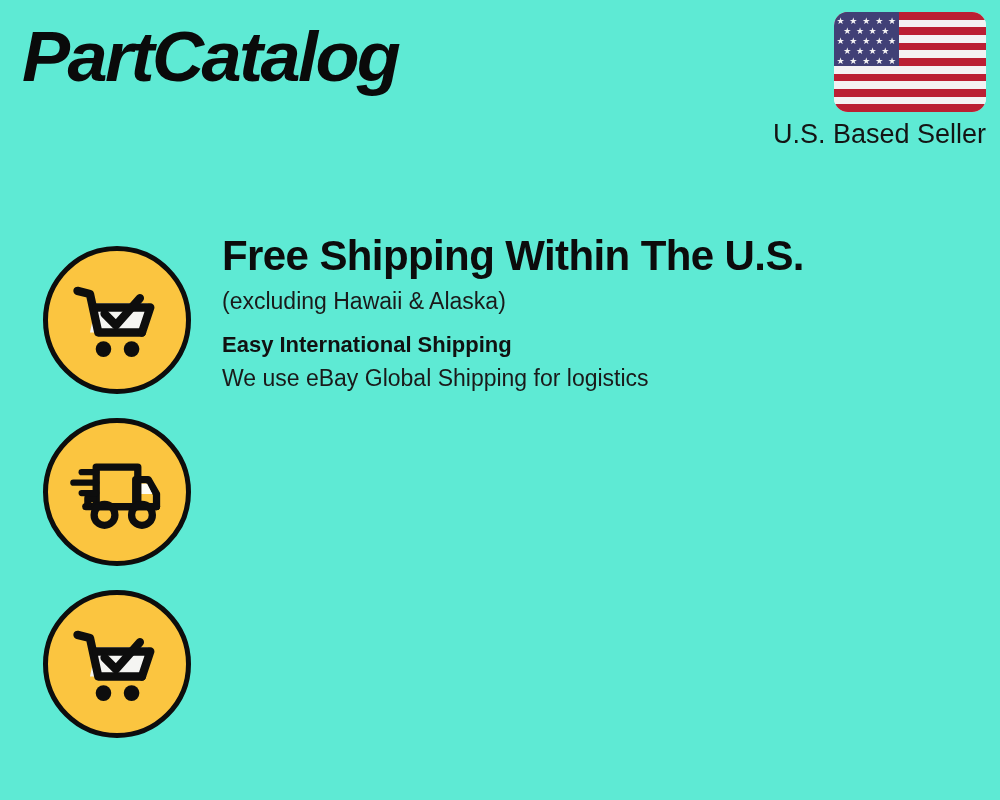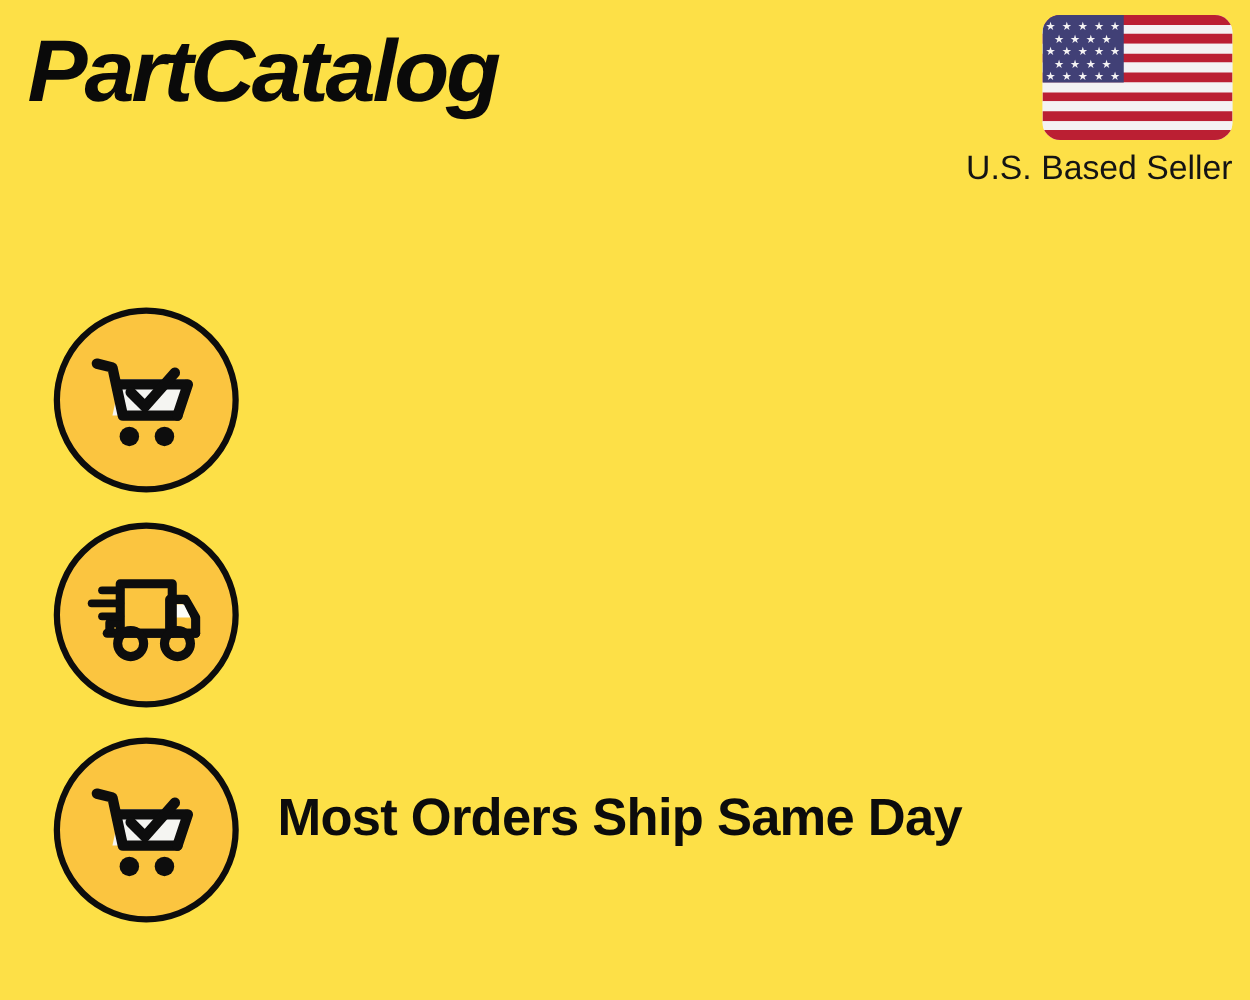--- a/index.html
+++ b/index.html
@@ -14,21 +14,21 @@
     font-family: "Liberation Sans", sans-serif;
     color: #111111;
     overflow: hidden;
     position: relative;
   }
 
   .page {
     position: relative;
     width: 1000px;
     height: 800px;
-    background: #fde047;
+    background: #5eead4;
   }
 
   
   .header {
     position: absolute;
     left: 0;
     top: 0;
     width: 1000px;
     height: 190px;
   }
@@ -301,20 +301,26 @@
       <div class="feature-icon">
         <svg viewBox="0 0 100 100" xmlns="http://www.w3.org/2000/svg" aria-hidden="true">
           <path d="M24 62 L72 62 L80 34 L30 34 Z" fill="#f5f5f2"></path>
           <path d="M12 22 L24 25 L32 62 L74 62" fill="none" stroke="#0d0d0d" stroke-width="8" stroke-linecap="round" stroke-linejoin="round"></path>
           <path d="M30 38 L82 38 L74 62" fill="none" stroke="#0d0d0d" stroke-width="8" stroke-linecap="round" stroke-linejoin="round"></path>
           <path d="M38 44 L49 55 L72 29" fill="none" stroke="#0d0d0d" stroke-width="8" stroke-linecap="round" stroke-linejoin="round"></path>
           <circle cx="37" cy="78" r="7.5" fill="#0d0d0d"></circle>
           <circle cx="64" cy="78" r="7.5" fill="#0d0d0d"></circle>
         </svg>
       </div>
+      <div class="feature-text">
+        <div class="feature-title">Free Shipping Within The U.S.</div>
+        <div class="feature-sub">(excluding Hawaii &amp; Alaska)</div>
+        <div class="feature-sub-bold">Easy International Shipping</div>
+        <div class="feature-sub-last">We use eBay Global Shipping for logistics</div>
+      </div>
     </div>
 
     <div class="feature feature-2">
       <div class="feature-icon">
         <svg viewBox="0 0 100 100" xmlns="http://www.w3.org/2000/svg" aria-hidden="true">
           <path d="M68 38 L80 38 L88 52 L88 64 L68 64 Z" fill="none" stroke="#0d0d0d" stroke-width="7" stroke-linejoin="round"></path>
           <path d="M72 42 L79 42 L84 52 L72 52 Z" fill="#fdfdf8"></path>
           <rect x="30" y="26" width="40" height="38" fill="none" stroke="#0d0d0d" stroke-width="7" stroke-linejoin="round"></rect>
           <path d="M20 64 L88 64" stroke="#0d0d0d" stroke-width="7" stroke-linecap="round"></path>
           <path d="M30 56 L22 56 L22 64" fill="none" stroke="#0d0d0d" stroke-width="7" stroke-linejoin="round"></path>
@@ -331,19 +337,16 @@
       <div class="feature-icon">
         <svg viewBox="0 0 100 100" xmlns="http://www.w3.org/2000/svg" aria-hidden="true">
           <path d="M24 62 L72 62 L80 34 L30 34 Z" fill="#f5f5f2"></path>
           <path d="M12 22 L24 25 L32 62 L74 62" fill="none" stroke="#0d0d0d" stroke-width="8" stroke-linecap="round" stroke-linejoin="round"></path>
           <path d="M30 38 L82 38 L74 62" fill="none" stroke="#0d0d0d" stroke-width="8" stroke-linecap="round" stroke-linejoin="round"></path>
           <path d="M38 44 L49 55 L72 29" fill="none" stroke="#0d0d0d" stroke-width="8" stroke-linecap="round" stroke-linejoin="round"></path>
           <circle cx="37" cy="78" r="7.5" fill="#0d0d0d"></circle>
           <circle cx="64" cy="78" r="7.5" fill="#0d0d0d"></circle>
         </svg>
       </div>
-      <div class="feature-text">
-        <div class="feature-title">Most Orders Ship Same Day</div>
-      </div>
     </div>
 
   </div>
 </div>
 
 </body></html>

